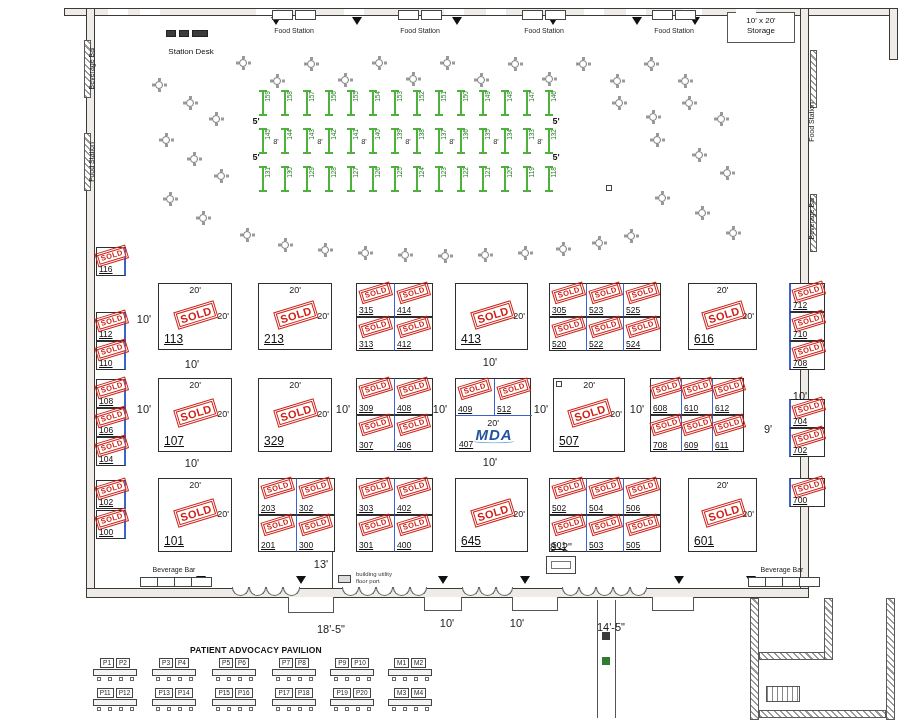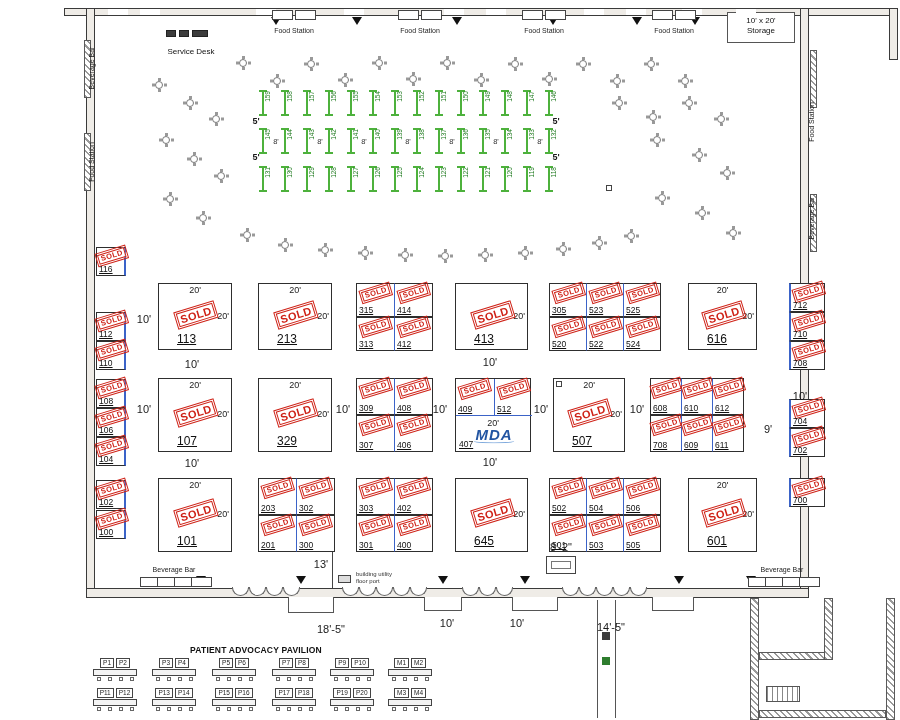--- a/index.html
+++ b/index.html
@@ -12,21 +12,21 @@
          background:repeating-linear-gradient(45deg,#9a9a9a 0 1.5px,#fff 1.5px 4.5px)}
   .booth{position:absolute;border:1px solid #2e2e2e;background:#fff}
   .cell{position:absolute;border:1px solid #2e2e2e;background:#fff}
   .sold{position:absolute;color:#cf2318;border:1px solid #cf2318;outline:1px solid #cf2318;
         outline-offset:1px;font-weight:700;letter-spacing:.4px;background:rgba(255,255,255,.85);
         line-height:1.1;padding:0 2px;white-space:nowrap;
         transform:translate(-50%,-50%) rotate(-17deg)}
   .sold-lg{font-size:11px}
   .sold-sm{font-size:7.5px}
   .num{position:absolute;color:#101010;text-decoration:underline}
-  .num-lg{left:18px;bottom:3px;font-size:12px}
+  .num-lg{left:5px;bottom:3px;font-size:12px}
   .num-sm{left:2px;bottom:1px;font-size:8.5px}
   .dim{position:absolute;font-size:11px;color:#1a1a1a;white-space:nowrap;
        transform:translate(-50%,-50%)}
   .dim8{font-size:7.5px;color:#333}
   .dim5{font-size:9px;font-weight:700}
   .dim-top{position:absolute;top:1px;left:50%;transform:translateX(-50%);font-size:9px;color:#222}
   .dim-side{position:absolute;right:2px;top:42%;font-size:9px;color:#222}
   .ttick{position:absolute;width:2px;height:26px;background:#4db13c}
   .ttick::before,.ttick::after{content:"";position:absolute;left:-3px;width:8px;height:2px;background:#4db13c}
   .ttick::before{top:0}.ttick::after{bottom:0}
@@ -88,21 +88,21 @@
 
   <div class="abs" style="left:727px;top:12px;width:68px;height:31px;border:1px solid #555;background:#fff"></div>
   <div class="slabel" style="left:731px;top:16px;width:60px">
     <span>10' x 20'</span><br>
     <span>Storage</span>
   </div>
 
   <div class="sdicon" style="left:166px;top:30px;width:10px;height:7px"></div>
   <div class="sdicon" style="left:179px;top:30px;width:10px;height:7px"></div>
   <div class="sdicon" style="left:192px;top:30px;width:16px;height:7px"></div>
-  <div class="sdlabel" style="left:191px;top:51px">Service Desk</div>
+  <div class="sdlabel" style="left:191px;top:51px">Station Desk</div>
 
   <div class="vest" style="left:288px;top:597px;width:46px;height:16px"></div>
   <div class="vest" style="left:424px;top:597px;width:38px;height:14px"></div>
   <div class="vest" style="left:512px;top:597px;width:46px;height:14px"></div>
   <div class="vest" style="left:652px;top:597px;width:42px;height:14px"></div>
 
   <div class="abs" style="left:597px;top:600px;width:1px;height:118px;background:#555"></div>
   <div class="abs" style="left:615px;top:600px;width:1px;height:118px;background:#555"></div>
   <div class="abs" style="left:602px;top:632px;width:8px;height:8px;background:#3c3c3c"></div>
   <div class="abs" style="left:602px;top:657px;width:8px;height:8px;background:#2e7d2e"></div>

